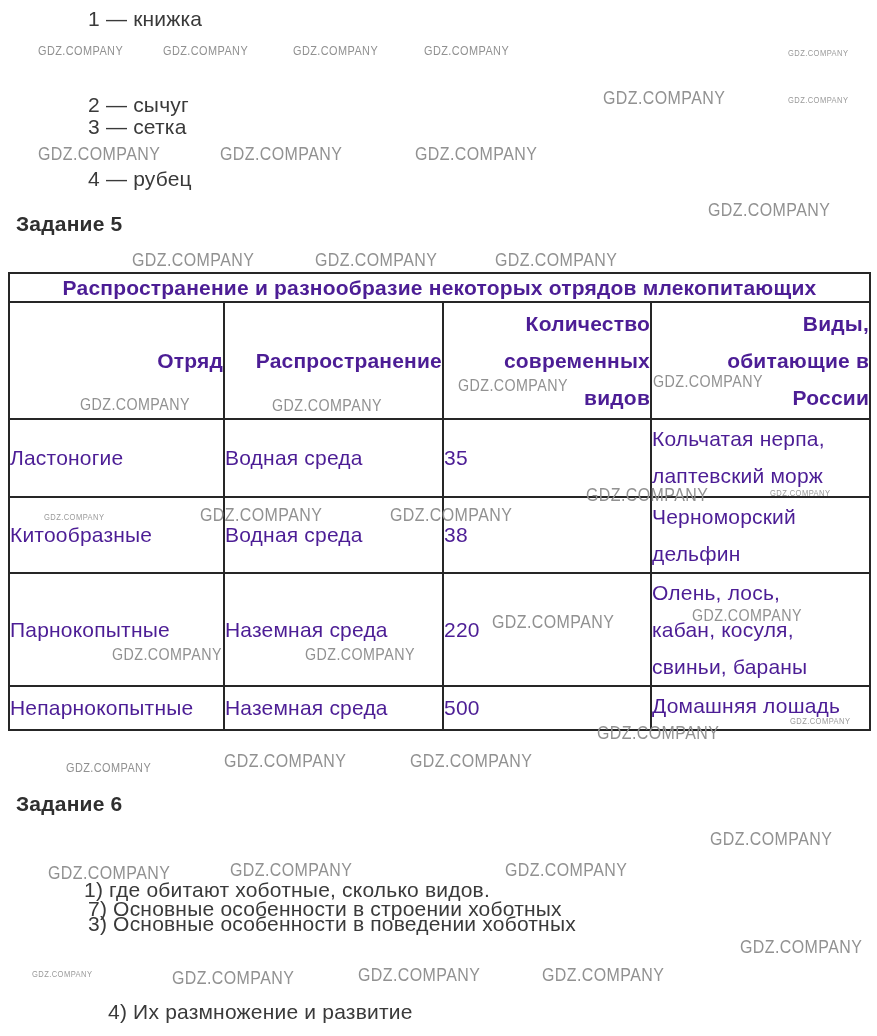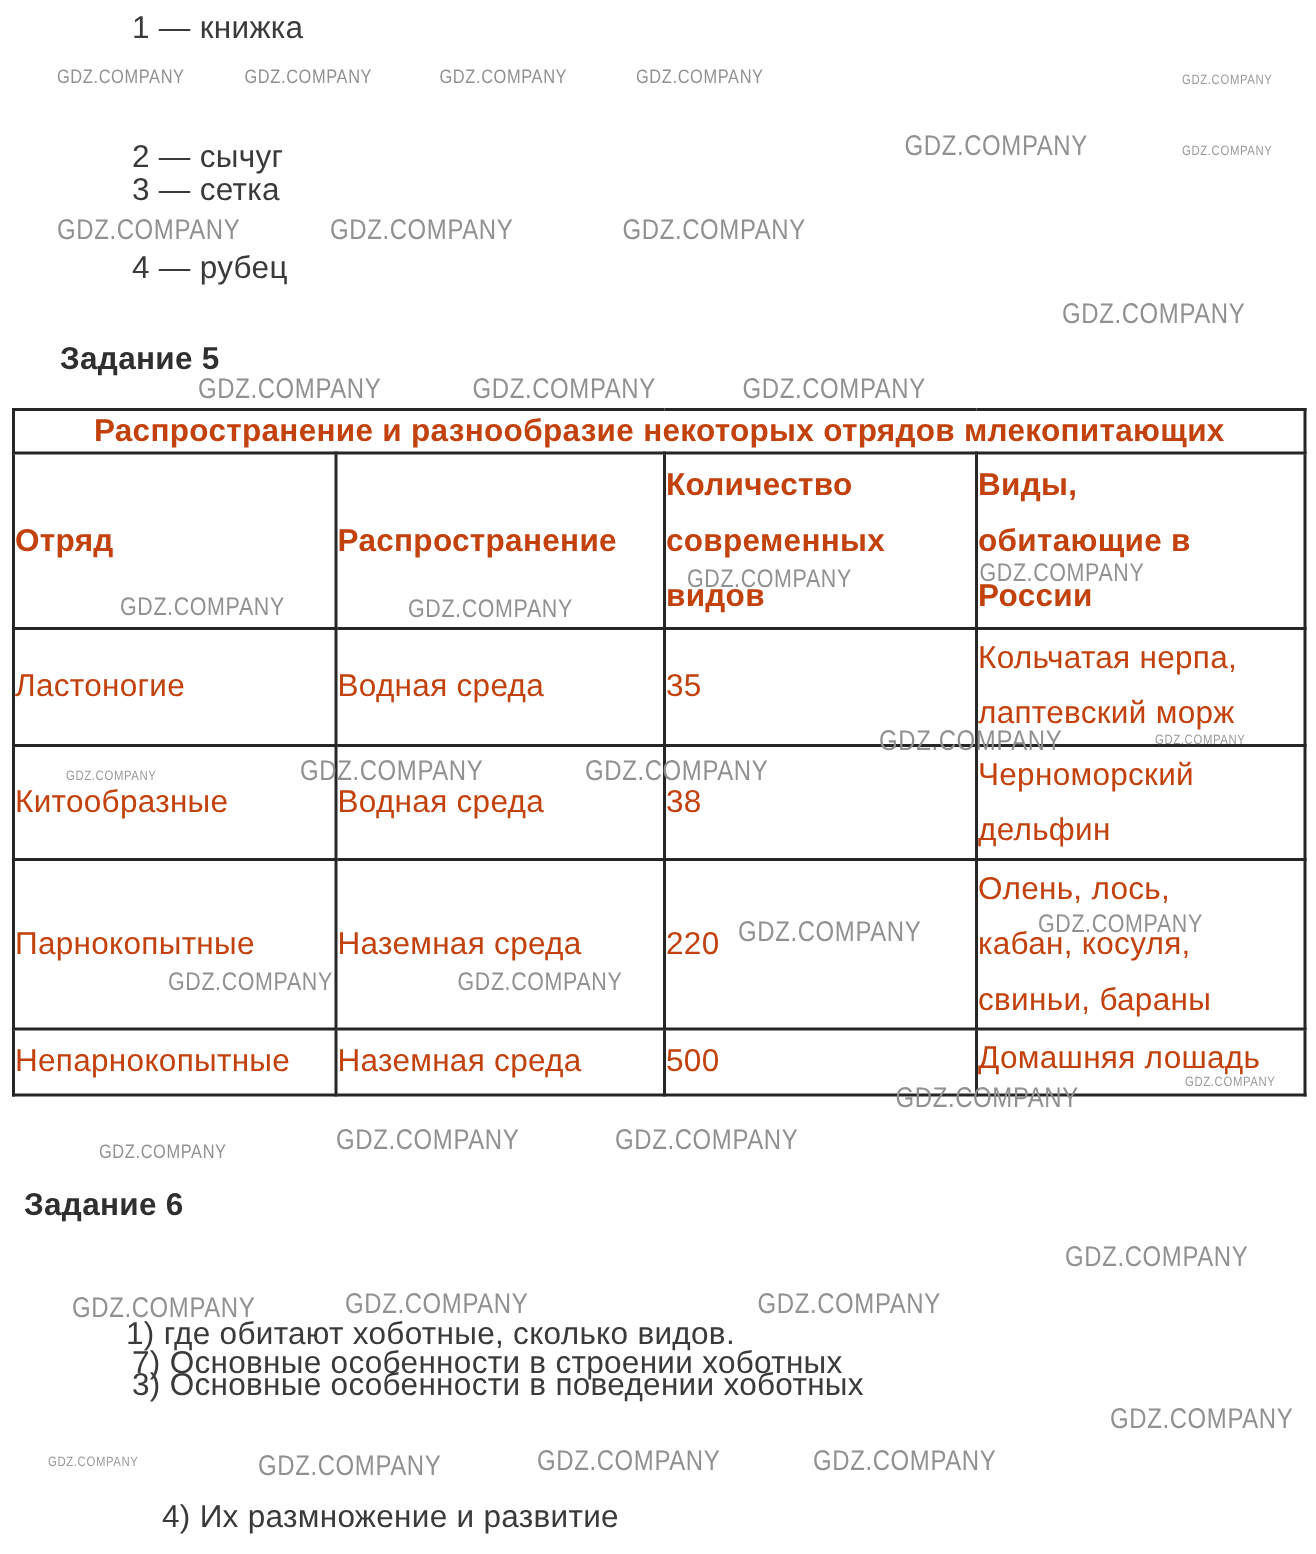--- a/index.html
+++ b/index.html
@@ -8,25 +8,25 @@
     font-family:"Liberation Sans",sans-serif;color:#333333;border-radius:11px;
   }
   .abs{position:absolute;white-space:nowrap;}
   .list-item{font-size:21px;letter-spacing:.2px;color:#3a3a3a;}
   .heading{font-size:21px;font-weight:bold;color:#2f2f2f;letter-spacing:.2px;}
 
   
   table.main{
     position:absolute;left:8px;top:272px;width:861px;
     border-collapse:collapse;table-layout:fixed;
-    font-size:21px;color:#c2410c;letter-spacing:.2px;
+    font-size:21px;color:#4c1d95;letter-spacing:.2px;
   }
   table.main td,table.main th{border:2px solid #262626;padding:0;overflow:hidden;}
   .title-cell{height:27px;text-align:center;font-weight:bold;font-size:21px;vertical-align:middle;}
-  tr.hdr th{height:115px;font-weight:bold;text-align:left;vertical-align:middle;line-height:37px;}
+  tr.hdr th{height:115px;font-weight:bold;text-align:right;vertical-align:middle;line-height:37px;}
   td.c1,td.c2,td.c3{text-align:left;vertical-align:middle;padding-left:9px;}
   td.c4{text-align:left;vertical-align:top;padding:2px 0 0 11px;line-height:37px;}
   td.c4 span,th span{display:block;}
   tr.r1 td{height:76px;}
   tr.r2 td{height:71px;}
   tr.r3 td{height:106px;}
   tr.r4 td{height:42px;}
 
   
   .wm{
@@ -42,21 +42,21 @@
 </head>
 <body>
 
 <div class="page">
 
   <div class="abs list-item" style="left:88px;top:7px;">1 — книжка</div>
   <div class="abs list-item" style="left:88px;top:61px;margin-top:32px;">2 — сычуг</div>
   <div class="abs list-item" style="left:88px;top:115px;">3 — сетка</div>
   <div class="abs list-item" style="left:88px;top:167px;">4 — рубец</div>
 
-  <div class="abs heading" style="left:16px;top:228px;margin-left:24px;">Задание 5</div>
+  <div class="abs heading" style="left:16px;top:212px;">Задание 5</div>
 
   <table class="main">
     <colgroup>
       <col style="width:215px">
         <col style="width:219px">
         <col style="width:208px">
         <col style="width:219px">
     </colgroup>
     <tbody>
         <tr>

